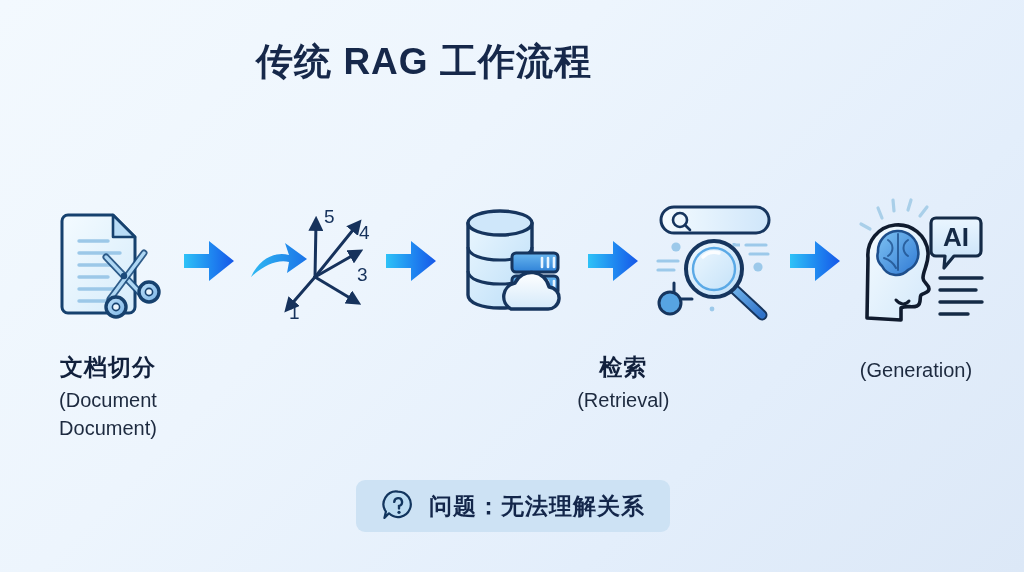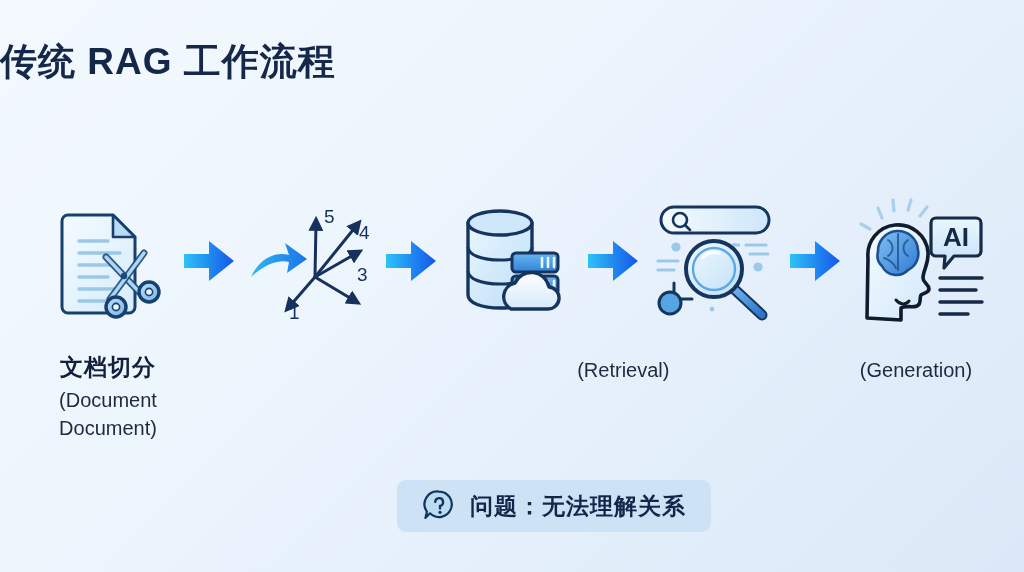--- a/index.html
+++ b/index.html
@@ -20,20 +20,21 @@
     background: linear-gradient(135deg, #f3f9fe 0%, #edf5fd 38%, #e3eefb 72%, #dce8f7 100%);
     overflow: hidden;
   }
 
   
   .title {
     position: absolute;
     top: 38px;
     left: 0;
     width: 848px;
+    text-align: center;
     font-size: 37px;
     font-weight: bold;
     letter-spacing: 1px;
     color: #16284a;
     line-height: 48px;
     white-space: nowrap;
   }
 
   
   .pipeline {
@@ -117,21 +118,20 @@
     left: 356px;
     top: 480px;
     width: 314px;
     height: 52px;
     background: #cde2f4;
     border-radius: 9px;
     display: flex;
     align-items: center;
     justify-content: center;
     gap: 14px;
-    margin-left: 41px;
   }
   .banner-text {
     font-size: 23px;
     font-weight: bold;
     color: #13264a;
     letter-spacing: 1px;
     white-space: nowrap;
   }
   .banner-icon {
     width: 34px;
@@ -382,20 +382,21 @@
       <div class="label-zh">文档切分</div>
       <div class="label-en">(Document Document)</div>
     </div>
     <div class="label-spacer"></div>
 
     <div class="label-spacer"></div>
 
     <div class="label-spacer"></div>
 
     <div class="label-cell">
+      <div class="label-zh">检索</div>
       <div class="label-en">(Retrieval)</div>
     </div>
     <div class="label-spacer"></div>
 
     <div class="label-cell cell-wide">
       <div class="label-en">(Generation)</div>
     </div>
 
   </div>
 

